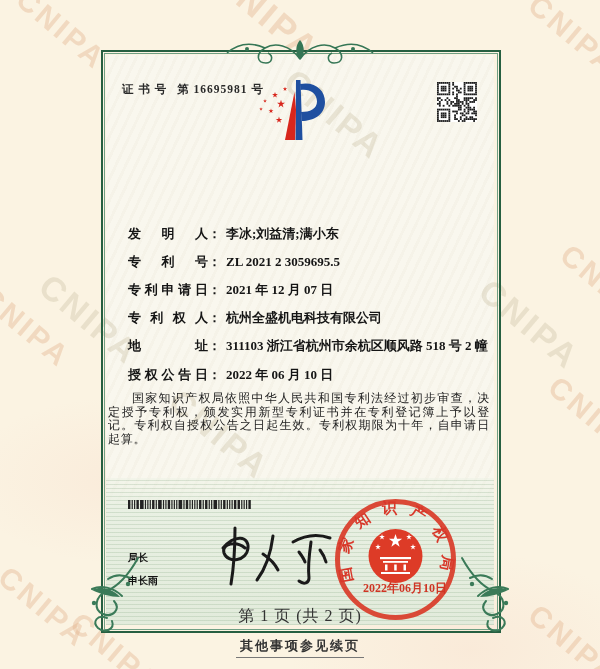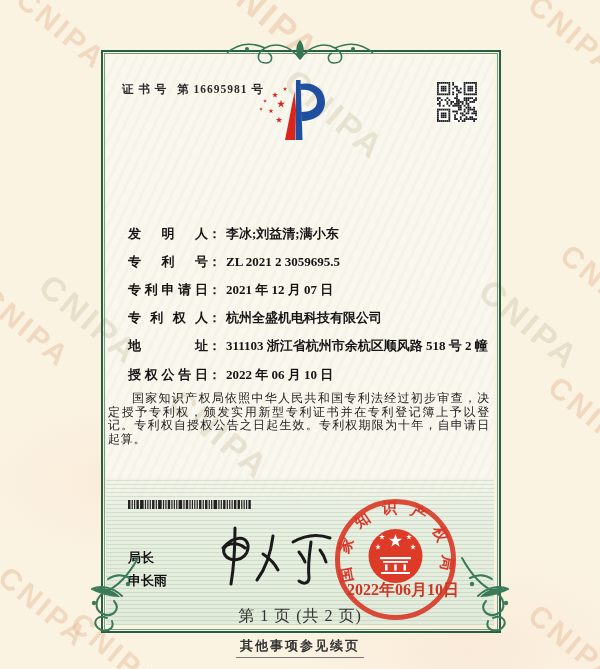--- a/index.html
+++ b/index.html
@@ -32,24 +32,24 @@
   .row{position:absolute;left:128px;font-size:13px;font-weight:600;white-space:nowrap;color:#151515;}
   .fl{display:inline-block;width:80px;text-align:justify;text-align-last:justify;}
   .fv{margin-left:5px;}
   .pair2{position:absolute;left:177px;top:0;white-space:nowrap;}
   .pair2 .fl{width:65px;}
   .paras{position:absolute;left:108px;top:392px;width:382px;font-size:12px;line-height:13.6px;
       letter-spacing:.8px;text-align:justify;color:#222;}
   .paras p{margin:0;text-indent:2em;}
   .barcode{position:absolute;left:128px;top:500px;width:124px;height:9px;}
   .dir{position:absolute;left:128px;top:546px;font-family:"Liberation Sans","DejaVu Sans",sans-serif;
-      font-size:13px;font-weight:700;line-height:23px;color:#111;}
+      font-size:10px;font-weight:700;line-height:23px;color:#111;}
   .sig{position:absolute;left:203px;top:516px;}
   .seal{position:absolute;left:332px;top:496px;}
-  .sealdate{position:absolute;left:347px;top:580px;width:100px;text-align:left;font-size:16px;
+  .sealdate{position:absolute;left:347px;top:580px;width:100px;text-align:right;font-size:12px;
       font-weight:700;color:#cf3524;letter-spacing:0;white-space:nowrap;}
   .pageinfo{position:absolute;left:103px;top:606px;width:394px;text-align:center;font-size:16px;
       font-weight:400;letter-spacing:1px;color:#333;}
   .footnote-wrap{position:absolute;left:0;top:636px;width:600px;text-align:center;}
   .footnote{display:inline-block;font-size:13px;font-weight:600;letter-spacing:2px;color:#333;
       border-bottom:1px solid #777;padding:0 4px 2px;}
   .orn-top{position:absolute;left:225px;top:37px;}
   .orn-bl{position:absolute;left:86px;top:556px;}
   .orn-br{position:absolute;left:452px;top:556px;transform:scaleX(-1);}
 </style>

